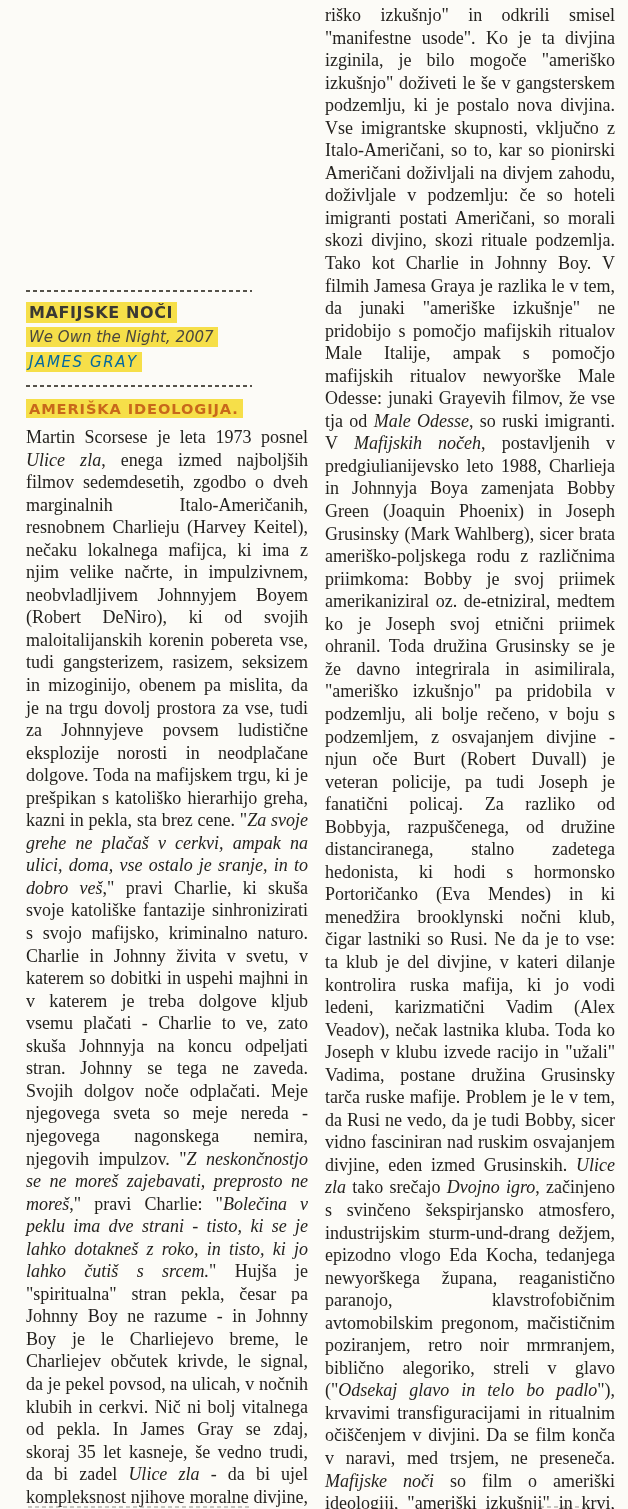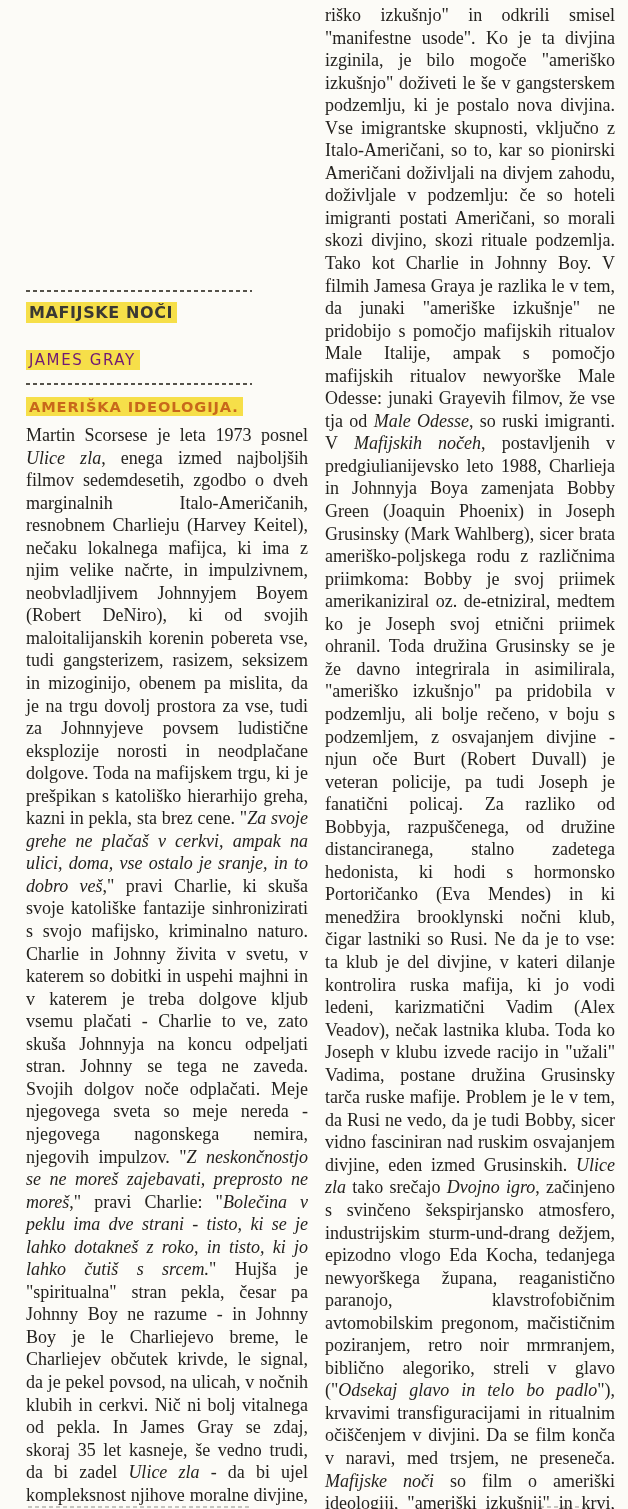--- a/index.html
+++ b/index.html
@@ -35,21 +35,21 @@
   .film-title{
     font-family:"DejaVu Sans", sans-serif;font-weight:bold;
     font-size:16px;letter-spacing:.6px;color:#3a3833;
   }
   .film-subtitle{
     font-family:"DejaVu Sans", sans-serif;font-style:italic;
     font-size:15px;color:#4a463f;
   }
   .film-director{
     font-family:"DejaVu Sans", sans-serif;
-    font-size:15px;letter-spacing:1.6px;color:#701a75;
+    font-size:15px;letter-spacing:1.6px;color:#0369a1;font-style:italic;
   }
   .title-line{display:inline-block;margin-bottom:1px;}
 
   .section-heading{margin:11px 0 7px 0;line-height:21px;}
   .section-heading .hl{
     font-family:"DejaVu Sans", sans-serif;font-weight:bold;
     font-size:14.6px;letter-spacing:.9px;
     color:var(--heading,#c8681b);
   }
 
@@ -68,21 +68,21 @@
 
 <div class="page">
 
   <div class="col col-left">
     <div class="spacer"></div>
 
     <div class="rule"></div>
 
     <div class="title-block">
       <span class="title-line"><span class="hl film-title">MAFIJSKE NOČI</span></span><br>
-      <br>
+      <span class="title-line"><span class="hl film-subtitle">We Own the Night, 2007</span></span><br>
       <span class="title-line"><span class="hl film-director">JAMES GRAY</span></span>
     </div>
 
     <div class="rule"></div>
 
     <div class="section-heading">
       <span class="hl">AMERIŠKA IDEOLOGIJA.</span>
     </div>
 
     <p class="body"><span>Martin Scorsese je leta 1973 posnel </span><i>Ulice zla</i><span>, enega izmed najboljših filmov sedemdesetih, zgodbo o dveh marginalnih Italo-Američanih, resnobnem Charlieju (Harvey Keitel), nečaku lokalnega mafijca, ki ima z njim velike načrte, in impulzivnem, neobvladljivem Johnnyjem Boyem (Robert DeNiro), ki od svojih maloitalijanskih korenin pobereta vse, tudi gangsterizem, rasizem, seksizem in mizoginijo, obenem pa mislita, da je na trgu dovolj prostora za vse, tudi za Johnnyjeve povsem ludistične eksplozije norosti in neodplačane dolgove. Toda na mafijskem trgu, ki je prešpikan s katoliško hierarhijo greha, kazni in pekla, sta brez cene. "</span><i>Za svoje grehe ne plačaš v cerkvi, ampak na ulici, doma, vse ostalo je sranje, in to dobro veš</i><span>," pravi Charlie, ki skuša svoje katoliške fantazije sinhronizirati s svojo mafijsko, kriminalno naturo. Charlie in Johnny živita v svetu, v katerem so dobitki in uspehi majhni in v katerem je treba dolgove kljub vsemu plačati - Charlie to ve, zato skuša Johnnyja na koncu odpeljati stran. Johnny se tega ne zaveda. Svojih dolgov noče odplačati. Meje njegovega sveta so meje nereda - njegovega nagonskega nemira, njegovih impulzov. "</span><i>Z neskončnostjo se ne moreš zajebavati, preprosto ne moreš</i><span>," pravi Charlie: "</span><i>Bolečina v peklu ima dve strani - tisto, ki se je lahko dotakneš z roko, in tisto, ki jo lahko čutiš s srcem.</i><span>" Hujša je "spiritualna" stran pekla, česar pa Johnny Boy ne razume - in Johnny Boy je le Charliejevo breme, le Charliejev občutek krivde, le signal, da je pekel povsod, na ulicah, v nočnih klubih in cerkvi. Nič ni bolj vitalnega od pekla. In James Gray se zdaj, skoraj 35 let kasneje, še vedno trudi, da bi zadel </span><i>Ulice zla</i><span> - da bi ujel kompleksnost njihove moralne divjine, sicer replike tiste mitske divjine, v katero so Američani odhajali nekoč, v času divjega zahoda, da bi se ritualno prerodili, doživeli "ame-</span></p>

